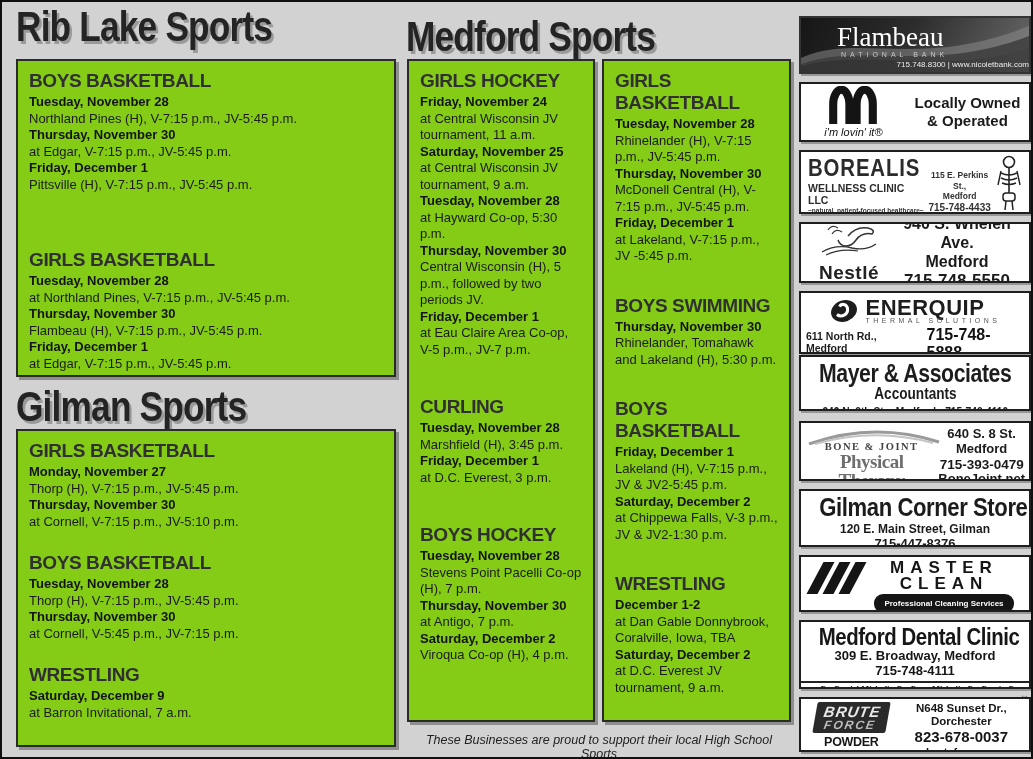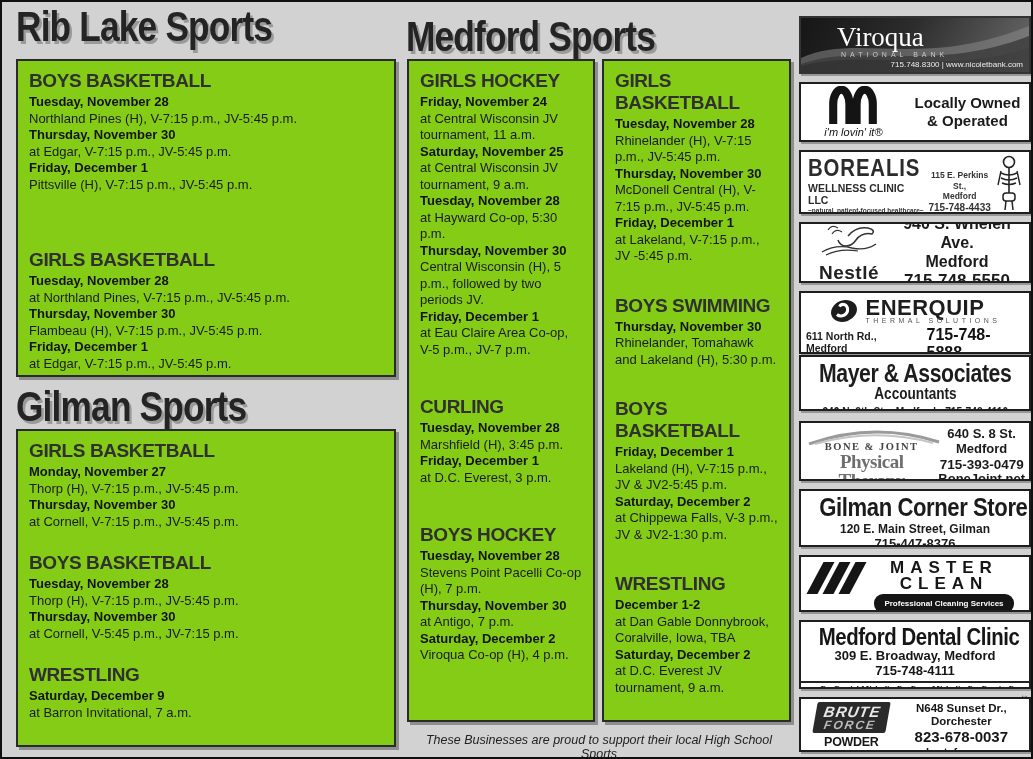--- a/index.html
+++ b/index.html
@@ -32,21 +32,21 @@
   
   .ad { position:absolute; left:797px; width:232px; background:#fff; border:2px solid #1e1e1e;
     box-shadow:2px 2px 0 rgba(60,60,60,.4); overflow:hidden; }
   .cond { display:inline-block; transform:scaleX(.85); transform-origin:center; white-space:nowrap; }
 
   
   .ad-nicolet { top:14px; height:58px; background:linear-gradient(120deg,#161616 0%,#2c2c2c 45%,#6b6b6b 100%); border-color:#333; }
   .nic-swoosh { position:absolute; inset:0; }
   .nic-name { position:absolute; left:36px; top:4px; font-family:"Liberation Serif",serif; font-size:27px; color:#fff; }
   .nic-sub { position:absolute; left:40px; top:33px; font-size:7px; letter-spacing:4px; color:#c9c9c9; }
-  .nic-contact { position:absolute; right:6px; bottom:3px; font-size:8px; color:#eee; }
+  .nic-contact { position:absolute; right:0; bottom:3px; font-size:8px; color:#eee; }
 
   
   .ad-mcd { top:80px; height:60px; display:flex; align-items:center; }
   .mcd-left { width:46%; display:flex; flex-direction:column; align-items:center; }
   .mcd-slogan { font-size:11px; font-weight:normal; font-style:italic; color:#111; margin-top:2px; }
   .mcd-right { width:54%; text-align:center; font-size:15px; font-weight:bold; color:#1a1a1a; line-height:1.2; }
 
   
   .ad-borealis { top:148px; height:64px; padding:4px 4px 3px 7px; display:flex; }
   .bor-left { width:118px; }
@@ -156,21 +156,21 @@
 </div>
   </div>
 
   <div class="sched-box" style="left:14px; top:427px; width:380px; height:318px;">
     <div id="gilman-sections">
   <div class="sport-section">
     <h3 class="sport-title">GIRLS BASKETBALL</h3>
   <div class="entry-date">Monday, November 27</div>
           <div class="entry-detail">Thorp (H), V-7:15 p.m., JV-5:45 p.m.</div>
           <div class="entry-date">Thursday, November 30</div>
-          <div class="entry-detail">at Cornell, V-7:15 p.m., JV-5:45 p.m.</div>
+          <div class="entry-detail">at Cornell, V-7:15 p.m., JV-5:10 p.m.</div>
         </div>
 
   <div class="sport-section">
     <h3 class="sport-title">BOYS BASKETBALL</h3>
   <div class="entry-date">Tuesday, November 28</div>
           <div class="entry-detail">Thorp (H), V-7:15 p.m., JV-5:45 p.m.</div>
           <div class="entry-date">Thursday, November 30</div>
           <div class="entry-detail">at Cornell, V-5:45 p.m., JV-7:15 p.m.</div>
         </div>
 
@@ -256,21 +256,21 @@
   </div>
 
   <div class="footer-note">These Businesses are proud to support their local High School Sports</div>
   <div class="side-code">108975_4</div>
 
   <div class="ad ad-nicolet">
     <svg class="nic-swoosh" width="228" height="54" viewBox="0 0 228 54">
       <path d="M0 40 C 55 14, 120 52, 228 8 L228 30 C 140 58, 70 30, 0 48 Z" fill="#888" opacity="0.55"></path>
       <path d="M0 46 C 60 24, 130 56, 228 18 L228 54 L0 54 Z" fill="#3a3a3a" opacity="0.8"></path>
     </svg>
-    <div class="nic-name">Viroqua</div>
+    <div class="nic-name">Flambeau</div>
     <div class="nic-sub">NATIONAL BANK</div>
     <div class="nic-contact">715.748.8300 | www.nicoletbank.com</div>
   </div>
 
   <div class="ad ad-mcd">
     <div class="mcd-left">
       <svg width="54" height="38" viewBox="0 0 60 42">
         <path d="M8 42 V20 A9 16 0 0 1 26 20 V42" fill="none" stroke="#141414" stroke-width="9"></path>
         <path d="M34 42 V20 A9 16 0 0 1 52 20 V42" fill="none" stroke="#141414" stroke-width="9"></path>
       </svg>

